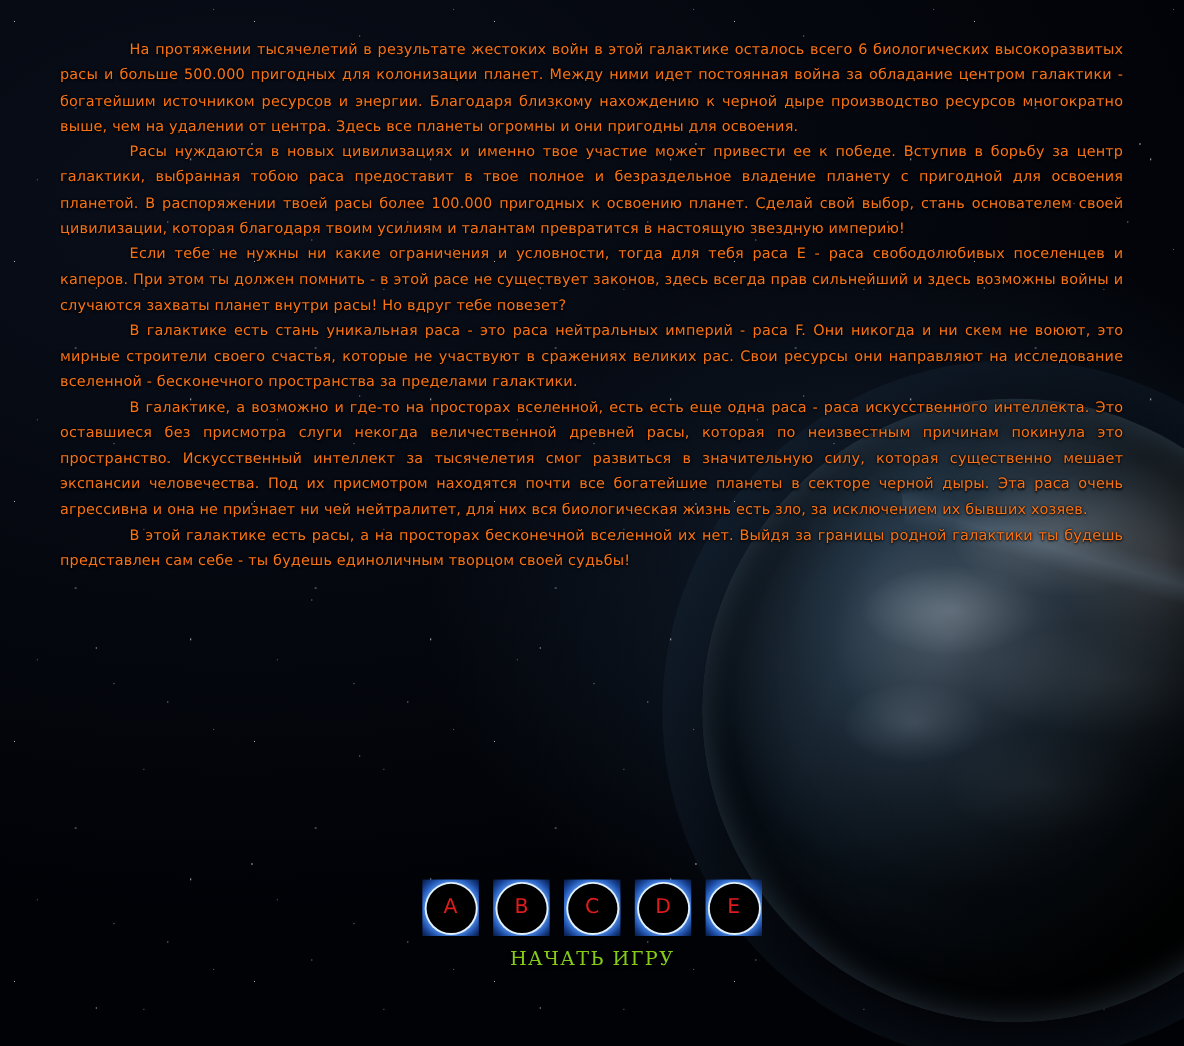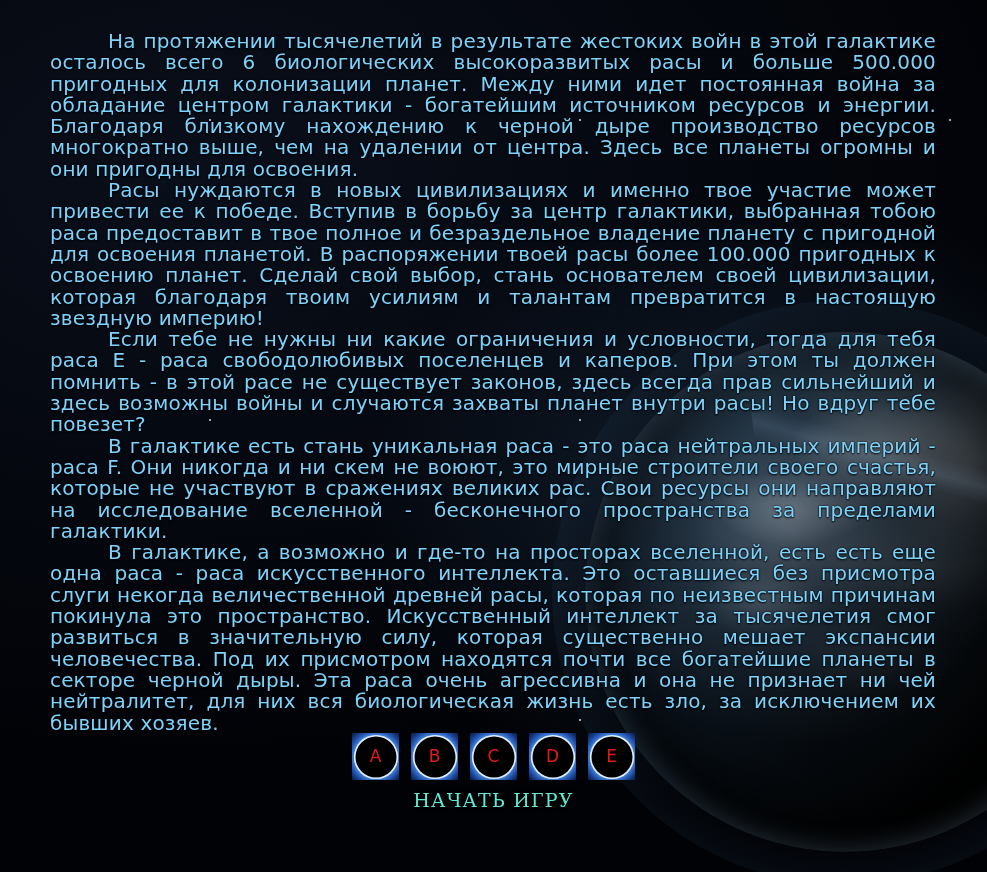--- a/index.html
+++ b/index.html
@@ -143,23 +143,23 @@
     left: 50px;
     top: 31px;
     width: 886px;
   }
 
   .story p {
     margin: 0;
     text-align: justify;
     text-justify: inter-word;
     text-indent: 58px;
-    color: #7dd3fc;
+    color: #f97316;
     font-family: "DejaVu Sans", sans-serif;
-    font-size: 20px;
+    font-size: 12px;
     line-height: 21.3px;
     letter-spacing: 0.15px;
     text-shadow: 0 0 2px rgba(0,0,0,0.95), 0 1px 2px rgba(0,0,0,0.9);
   }
 
   
   .race-row {
     position: absolute;
     left: 0;
     top: 733px;
@@ -216,23 +216,23 @@
   
   .start-wrap {
     position: absolute;
     left: 0;
     top: 789px;
     width: 987px;
     text-align: center;
   }
   .start-link {
     display: inline-block;
-    color: #5eead4;
+    color: #84cc16;
     font-family: "DejaVu Serif", serif;
-    font-size: 19px;
+    font-size: 16px;
     letter-spacing: 1.2px;
     text-decoration: none;
     cursor: pointer;
     text-shadow: 0 0 4px rgba(0,0,0,0.95);
   }
 </style>
 </head>
 <body>
 
 <div id="screen">
@@ -251,20 +251,21 @@
   <div class="planet-streak"></div>
 
   <div class="content">
 
     <div class="story">
       <p>На протяжении тысячелетий в результате жестоких войн в этой галактике осталось всего 6 биологических высокоразвитых расы и больше 500.000 пригодных для колонизации планет. Между ними идет постоянная война за обладание центром галактики - богатейшим источником ресурсов и энергии. Благодаря близкому нахождению к черной дыре производство ресурсов многократно выше, чем на удалении от центра. Здесь все планеты огромны и они пригодны для освоения.</p>
       <p>Расы нуждаются в новых цивилизациях и именно твое участие может привести ее к победе. Вступив в борьбу за центр галактики, выбранная тобою раса предоставит в твое полное и безраздельное владение планету с пригодной для освоения планетой. В распоряжении твоей расы более 100.000 пригодных к освоению планет. Сделай свой выбор, стань основателем своей цивилизации, которая благодаря твоим усилиям и талантам превратится в настоящую звездную империю!</p>
       <p>Если тебе не нужны ни какие ограничения и условности, тогда для тебя раса E - раса свободолюбивых поселенцев и каперов. При этом ты должен помнить - в этой расе не существует законов, здесь всегда прав сильнейший и здесь возможны войны и случаются захваты планет внутри расы! Но вдруг тебе повезет?</p>
       <p>В галактике есть стань уникальная раса - это раса нейтральных империй - раса F. Они никогда и ни скем не воюют, это мирные строители своего счастья, которые не участвуют в сражениях великих рас. Свои ресурсы они направляют на исследование вселенной - бесконечного пространства за пределами галактики.</p>
       <p>В галактике, а возможно и где-то на просторах вселенной, есть есть еще одна раса - раса искусственного интеллекта. Это оставшиеся без присмотра слуги некогда величественной древней расы, которая по неизвестным причинам покинула это пространство. Искусственный интеллект за тысячелетия смог развиться в значительную силу, которая существенно мешает экспансии человечества. Под их присмотром находятся почти все богатейшие планеты в секторе черной дыры. Эта раса очень агрессивна и она не признает ни чей нейтралитет, для них вся биологическая жизнь есть зло, за исключением их бывших хозяев.</p>
+      <p>В этой галактике есть расы, а на просторах бесконечной вселенной их нет. Выйдя за границы родной галактики ты будешь представлен сам себе - ты будешь единоличным творцом своей судьбы!</p>
     </div>
 
     <div class="race-row">
       <button class="race-btn">
         <span class="ring"></span>
         <span class="letter">A</span>
       </button>
       <button class="race-btn">
         <span class="ring"></span>
         <span class="letter">B</span>

